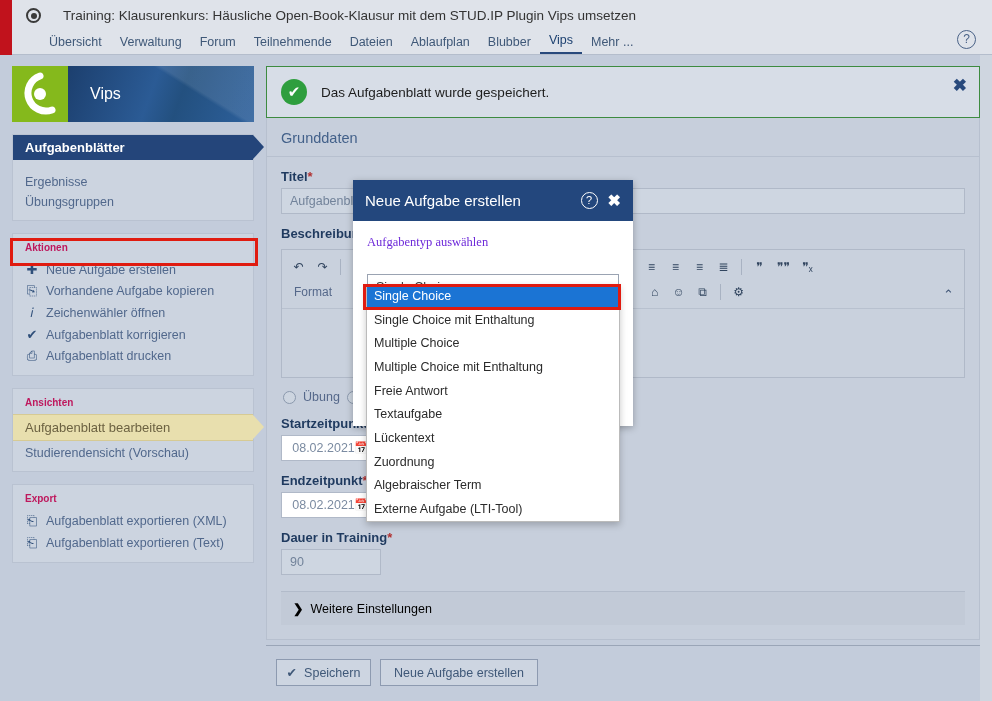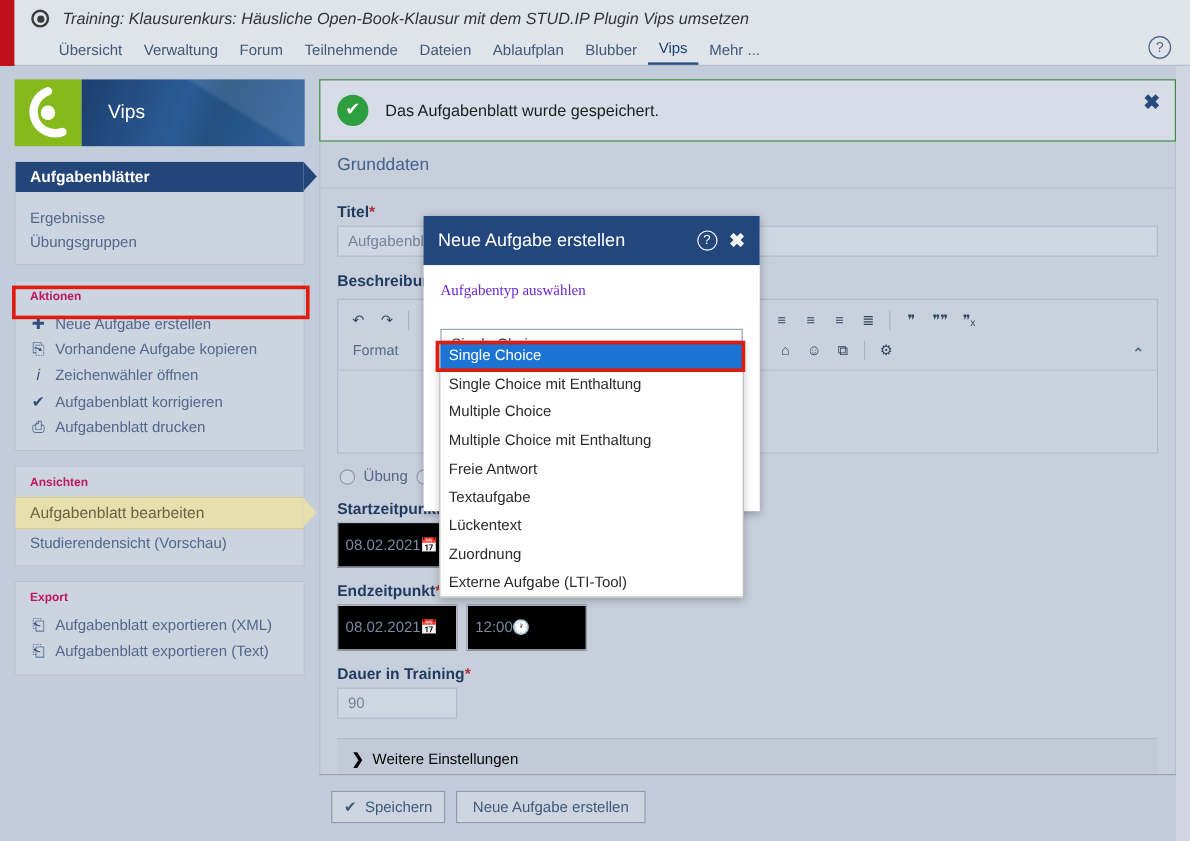--- a/index.html
+++ b/index.html
@@ -30,22 +30,21 @@
     position: absolute;
     left: 0; top: 0;
     width: 12px; height: 55px;
     background: #c1121c;
   }
   #course-title-row {
     position: absolute;
     left: 26px; top: 8px;
     display: flex;
     align-items: center;
-    gap: 11px;
-    font-style: italic;
+    gap: 22px;
   }
   #course-icon {
     width: 15px; height: 15px;
     border-radius: 50%;
     border: 2px solid #3a3a3a;
     position: relative;
     box-sizing: border-box;
   }
   #course-icon::after {
     content: "";
@@ -346,28 +345,28 @@
   .radio {
     width: 11px; height: 11px;
     border-radius: 50%;
     border: 1px solid #8b99ad;
     background: #cdd5e0;
     display: inline-block;
   }
 
   .dt-row { display: flex; align-items: center; gap: 8px; margin-left: 14px; }
   .dt-input {
-    height: 38px;
-    background: #000000;
+    height: 26px;
+    background: #ffffff;
     border: 1px solid #b0b9c8;
     color: #7b8ba1;
     font-size: 12.5px;
     display: flex;
     align-items: center;
-    justify-content: flex-start;
+    justify-content: center;
     padding: 0 6px;
     box-sizing: border-box;
   }
   .dt-date { width: 100px; }
   .dt-time { width: 100px; }
   .dt-icon { font-size: 12px; color: #2d62a8; }
   #dauer-input { width: 100px; }
 
   #weitere {
     margin: 16px 14px 0 14px;
@@ -732,16 +731,17 @@
 
 <div id="dropdown">
   <div class="dd-item selected">Single Choice</div>
   <div class="dd-item">Single Choice mit Enthaltung</div>
   <div class="dd-item">Multiple Choice</div>
   <div class="dd-item">Multiple Choice mit Enthaltung</div>
   <div class="dd-item">Freie Antwort</div>
   <div class="dd-item">Textaufgabe</div>
   <div class="dd-item">Lückentext</div>
   <div class="dd-item">Zuordnung</div>
+  <div class="dd-item">Algebraischer Term</div>
   <div class="dd-item">Externe Aufgabe (LTI-Tool)</div>
 </div>
 
 <div id="highlight-dd-selected"></div>
 
 </body></html>

